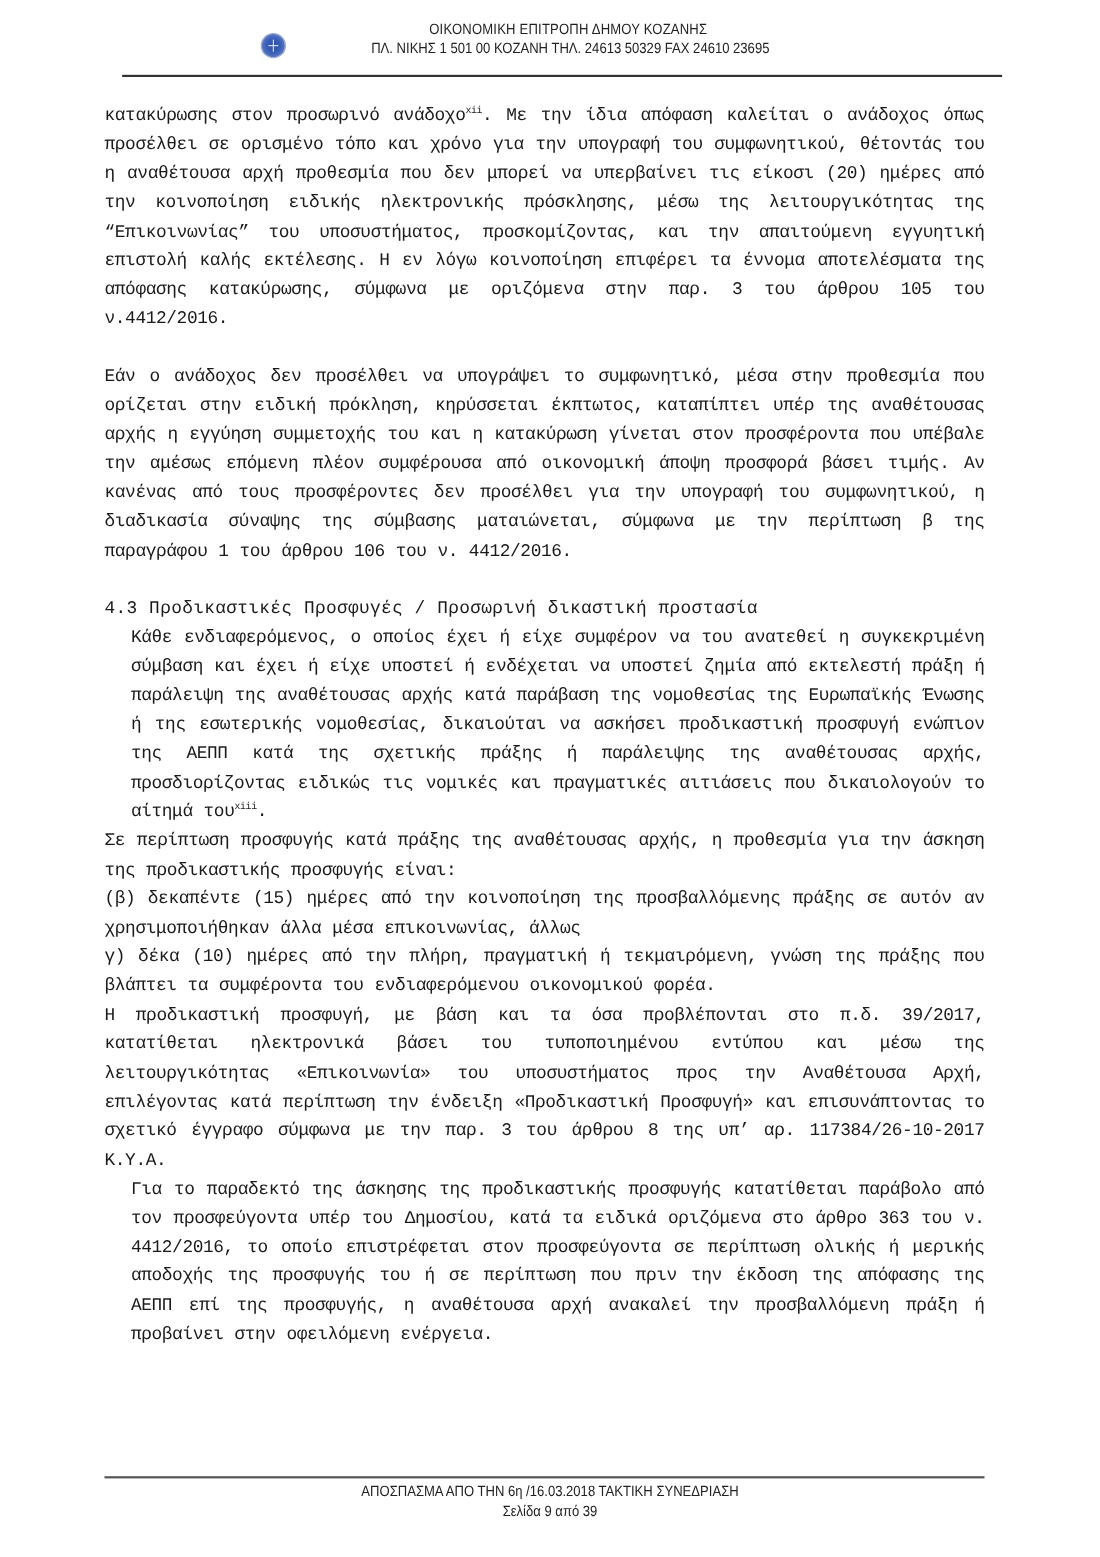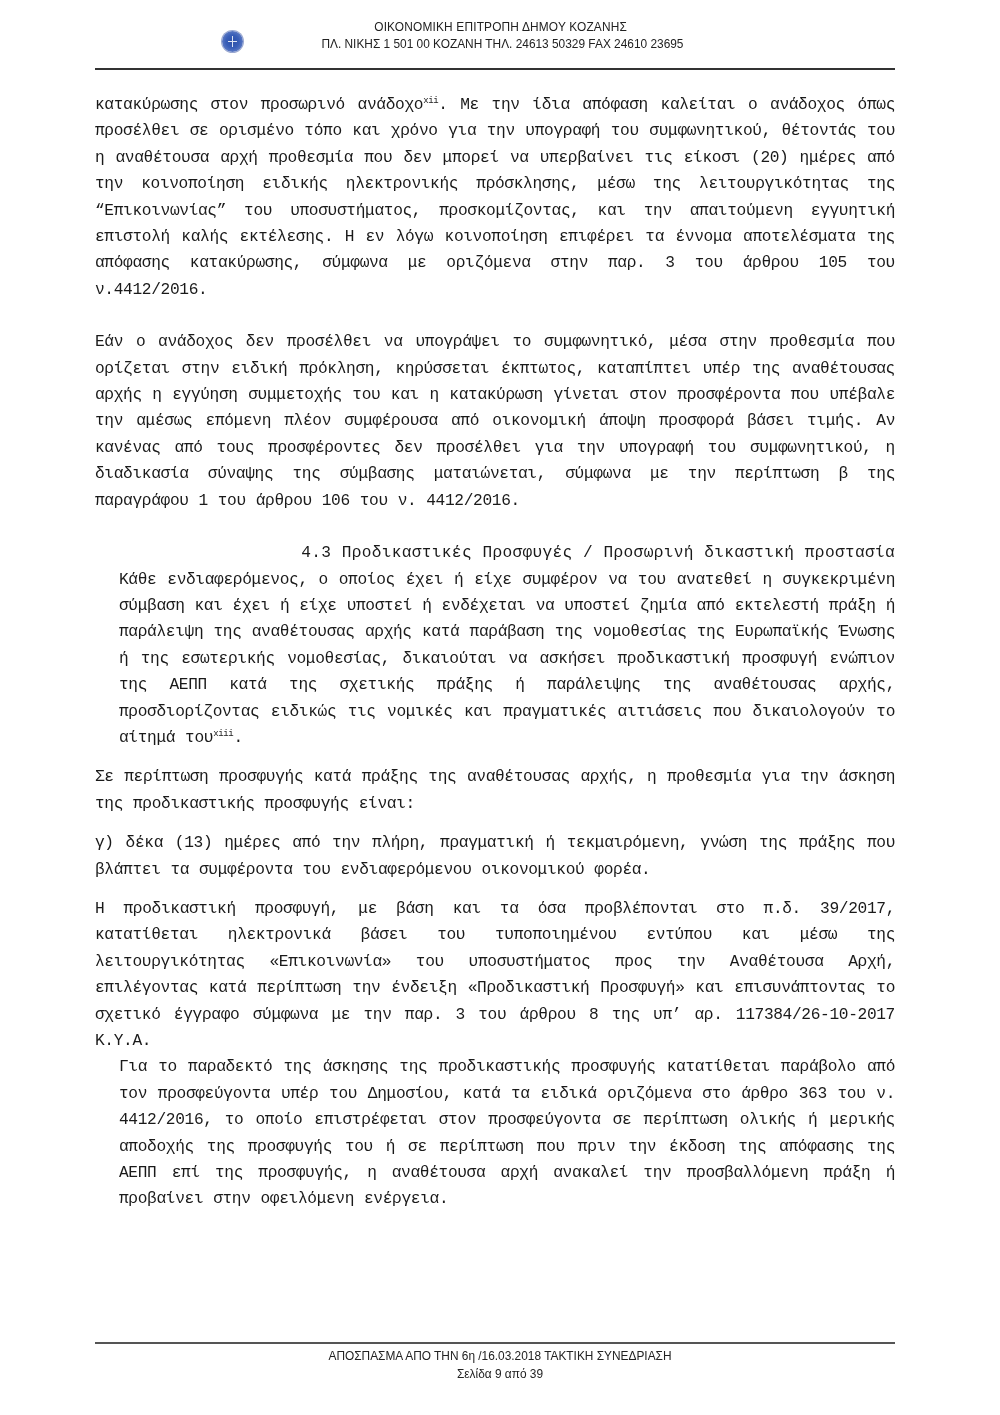--- a/index.html
+++ b/index.html
@@ -10,21 +10,21 @@
     body {
       width: 1000px;
       height: 1415px;
       position: relative;
       overflow: hidden;
       font-family: "Liberation Sans Narrow", "Liberation Sans", "DejaVu Sans Condensed", sans-serif;
       color: #1a1a1a;
     }
     .page-header {
       position: absolute;
-      left: 0;
+      left: 16px;
       top: 0;
       width: 880px;
       height: 70px;
     }
     .emblem {
       position: absolute;
       left: 222px;
       top: 31px;
       width: 21px;
       height: 21px;
@@ -86,25 +86,25 @@
       line-height: 26.4px;
       font-family: Liberation Mono, monospace;
     }
     .content p {
       margin: 0;
       text-align: justify;
       letter-spacing: -0.35px;
       word-spacing: 0.5px;
     }
     .content p.gap-lg { margin-top: 26px; }
-    .content p.gap-md { margin-top: 13px; }
+    .content p.gap-md { }
     .content p.gap-0 { margin-top: 0; margin-left: 24px; }
     .content .heading {
       margin-top: 26px;
-      text-align: right;
+      text-align: left;
       letter-spacing: 0.3px;
     }
     sup {
       font-size: 9px;
       line-height: 0;
       vertical-align: super;
     }
     .footer-rule {
       position: absolute;
       left: 95px;
@@ -153,22 +153,23 @@
 
   <p class="gap-lg">Εάν ο ανάδοχος δεν προσέλθει να υπογράψει το συμφωνητικό, μέσα στην προθεσμία που ορίζεται στην ειδική πρόκληση, κηρύσσεται έκπτωτος, καταπίπτει υπέρ της αναθέτουσας αρχής η εγγύηση συμμετοχής του και η κατακύρωση γίνεται στον προσφέροντα που υπέβαλε την αμέσως επόμενη πλέον συμφέρουσα από οικονομική άποψη προσφορά βάσει τιμής. Αν κανένας από τους προσφέροντες δεν προσέλθει για την υπογραφή του συμφωνητικού, η διαδικασία σύναψης της σύμβασης ματαιώνεται, σύμφωνα με την περίπτωση  β της παραγράφου 1 του άρθρου 106 του ν. 4412/2016.</p>
 
   <p class="heading">4.3 Προδικαστικές Προσφυγές / Προσωρινή δικαστική προστασία</p>
 
   <p class="gap-0"><span>Κάθε ενδιαφερόμενος, ο οποίος έχει ή είχε συμφέρον να του ανατεθεί η συγκεκριμένη σύμβαση και έχει ή είχε υποστεί ή ενδέχεται να υποστεί ζημία από εκτελεστή πράξη ή παράλειψη της αναθέτουσας αρχής κατά παράβαση της νομοθεσίας της Ευρωπαϊκής Ένωσης ή της εσωτερικής νομοθεσίας, δικαιούται να ασκήσει προδικαστική προσφυγή ενώπιον της ΑΕΠΠ  κατά της σχετικής πράξης ή παράλειψης της αναθέτουσας αρχής, προσδιορίζοντας ειδικώς τις νομικές και πραγματικές αιτιάσεις που δικαιολογούν το αίτημά του</span><sup>xiii</sup><span>.</span></p>
 
   <p class="gap-md">Σε περίπτωση προσφυγής κατά πράξης της αναθέτουσας αρχής, η προθεσμία για την άσκηση της προδικαστικής προσφυγής είναι:</p>
 
 
+  <p class="gap-md">(β) δεκαπέντε (15) ημέρες από την κοινοποίηση της προσβαλλόμενης πράξης σε αυτόν αν χρησιμοποιήθηκαν άλλα μέσα επικοινωνίας, άλλως</p>
 
-  <p class="gap-md">γ) δέκα (13) ημέρες από την πλήρη, πραγματική ή τεκμαιρόμενη, γνώση της πράξης που βλάπτει τα συμφέροντα του ενδιαφερόμενου οικονομικού φορέα.</p>
+  <p class="gap-md">γ) δέκα (10) ημέρες από την πλήρη, πραγματική ή τεκμαιρόμενη, γνώση της πράξης που βλάπτει τα συμφέροντα του ενδιαφερόμενου οικονομικού φορέα.</p>
 
 
   <p class="gap-md">Η προδικαστική προσφυγή, με βάση και τα όσα προβλέπονται στο π.δ. 39/2017, κατατίθεται ηλεκτρονικά βάσει του τυποποιημένου εντύπου και μέσω της λειτουργικότητας «Επικοινωνία» του υποσυστήματος προς την Αναθέτουσα Αρχή, επιλέγοντας κατά περίπτωση την ένδειξη «Προδικαστική Προσφυγή» και επισυνάπτοντας το σχετικό έγγραφο σύμφωνα με την παρ. 3 του άρθρου 8 της υπ’ αρ.  117384/26-10-2017 Κ.Υ.Α.</p>
 
   <p class="gap-0">Για το παραδεκτό της άσκησης της προδικαστικής προσφυγής κατατίθεται παράβολο από τον προσφεύγοντα υπέρ του Δημοσίου, κατά τα ειδικά οριζόμενα στο άρθρο 363 του ν. 4412/2016, το οποίο επιστρέφεται στον προσφεύγοντα σε περίπτωση ολικής ή μερικής αποδοχής της προσφυγής του ή σε περίπτωση που πριν την έκδοση της απόφασης της ΑΕΠΠ  επί της προσφυγής, η αναθέτουσα αρχή ανακαλεί την προσβαλλόμενη πράξη ή προβαίνει στην οφειλόμενη ενέργεια.</p>
 
 </div>
 
 <div class="footer-rule"></div>
 <div class="footer-line1">ΑΠΟΣΠΑΣΜΑ ΑΠΟ ΤΗΝ 6η /16.03.2018  ΤΑΚΤΙΚΗ  ΣΥΝΕΔΡΙΑΣΗ</div>

